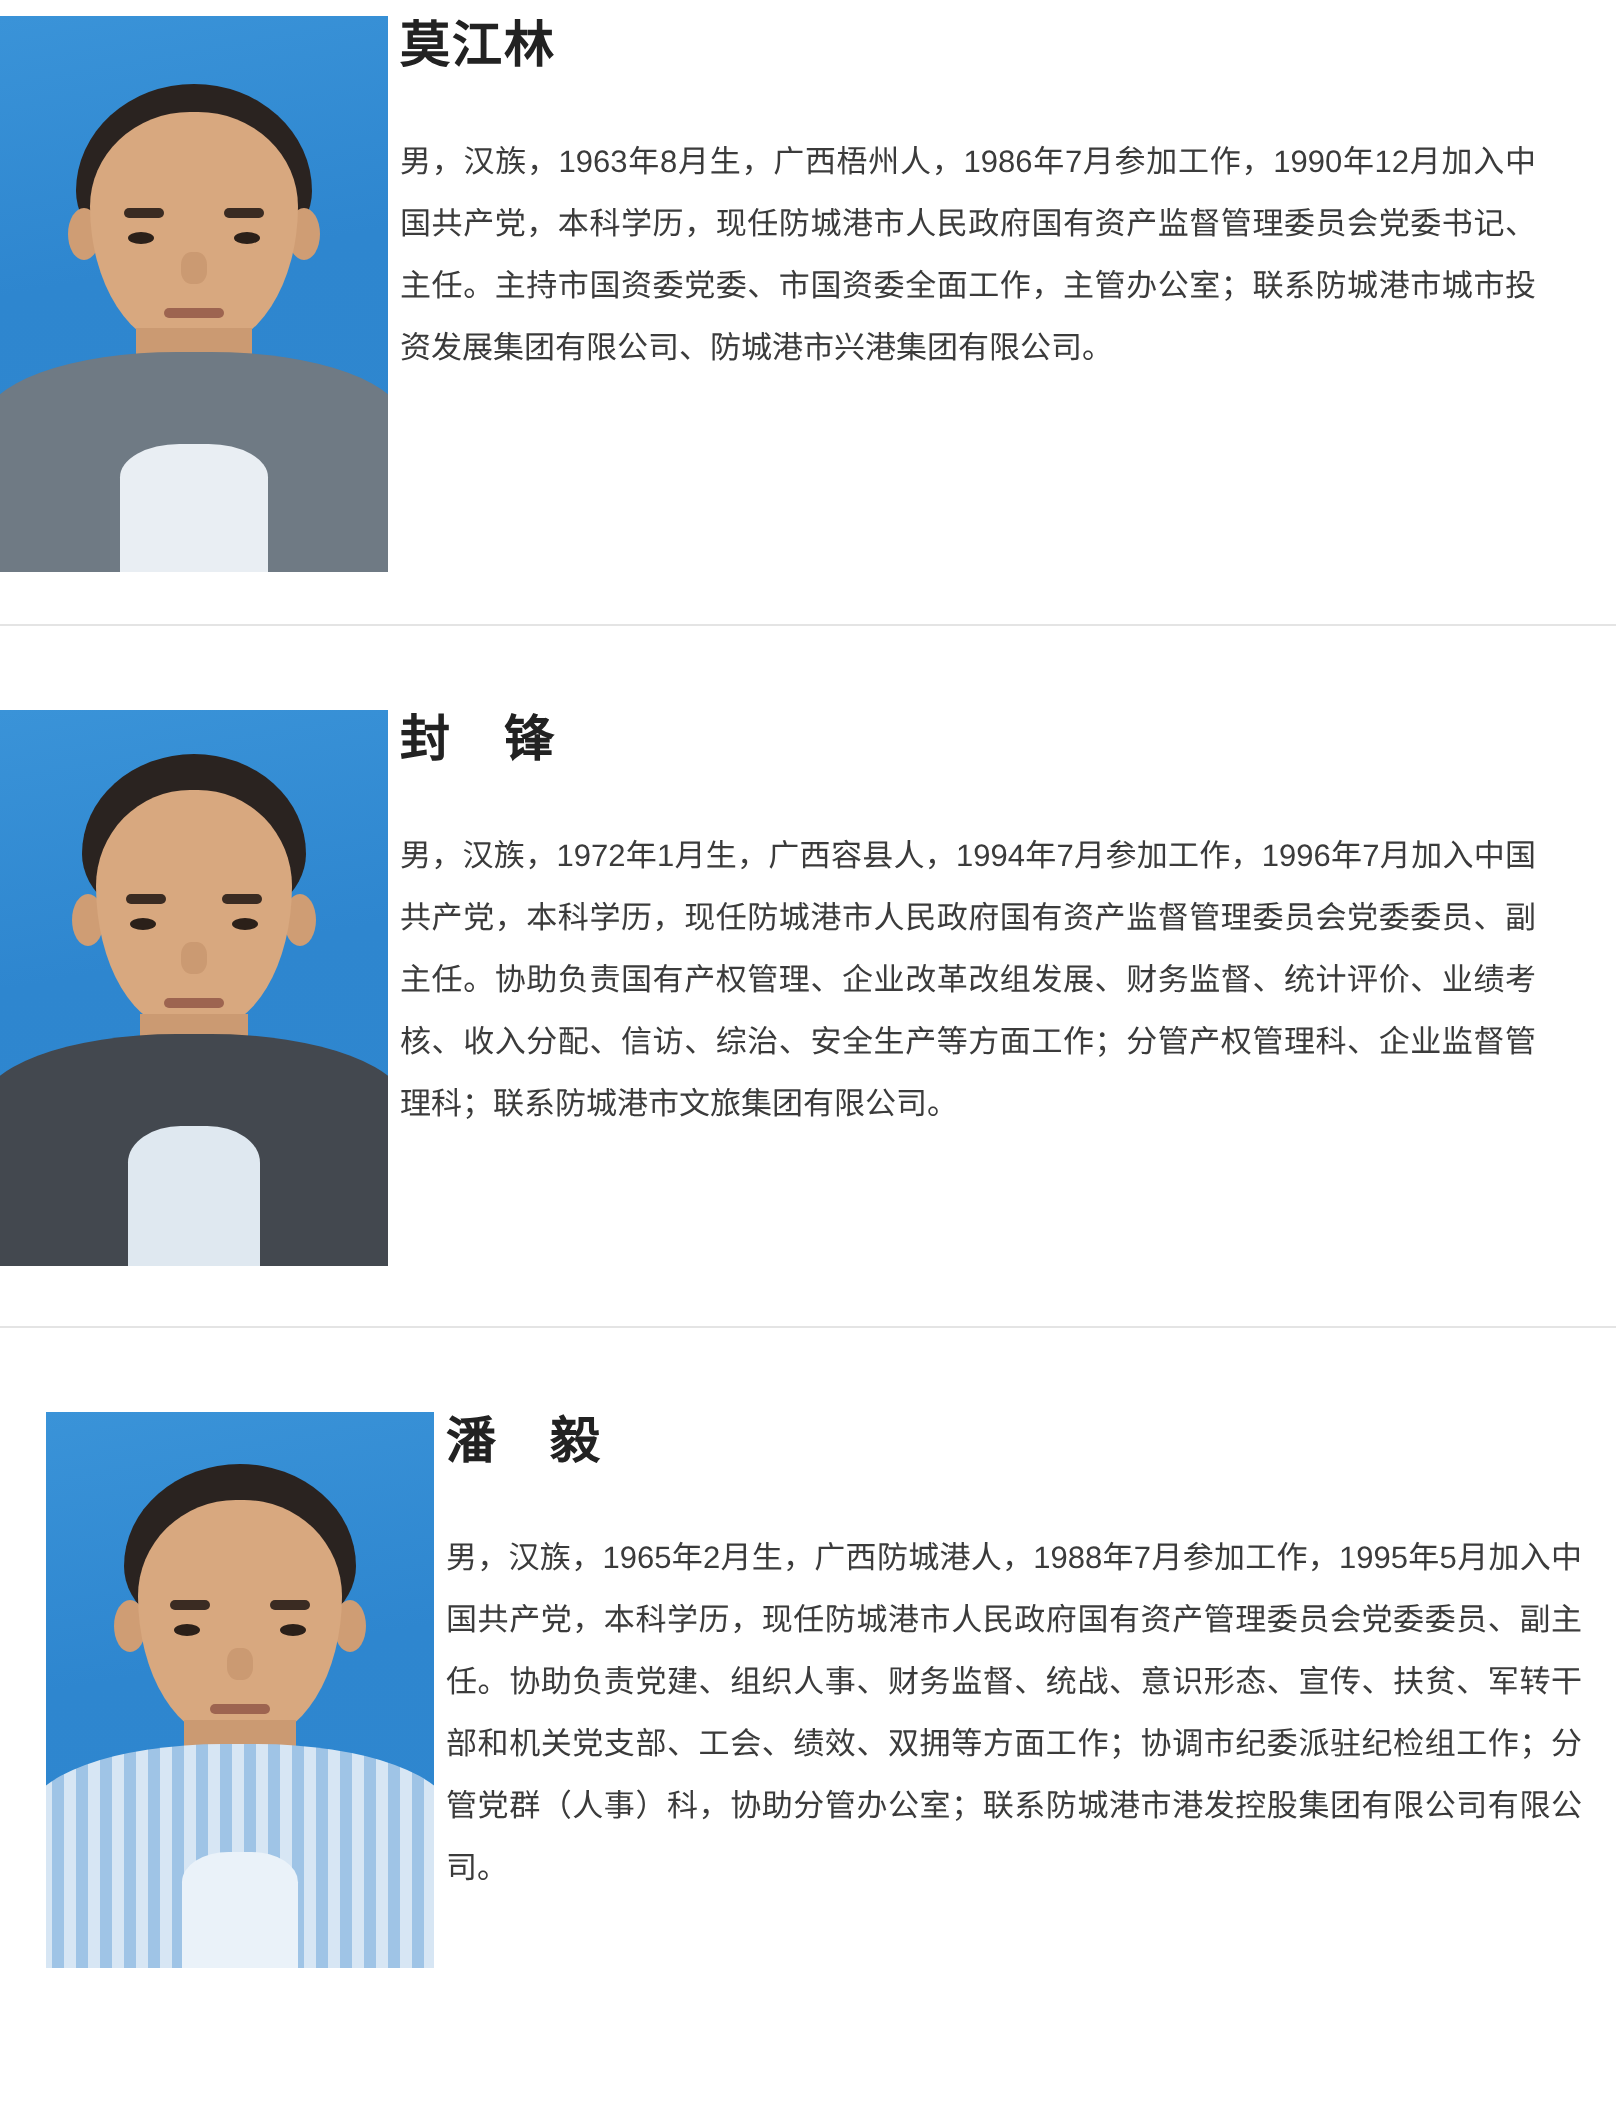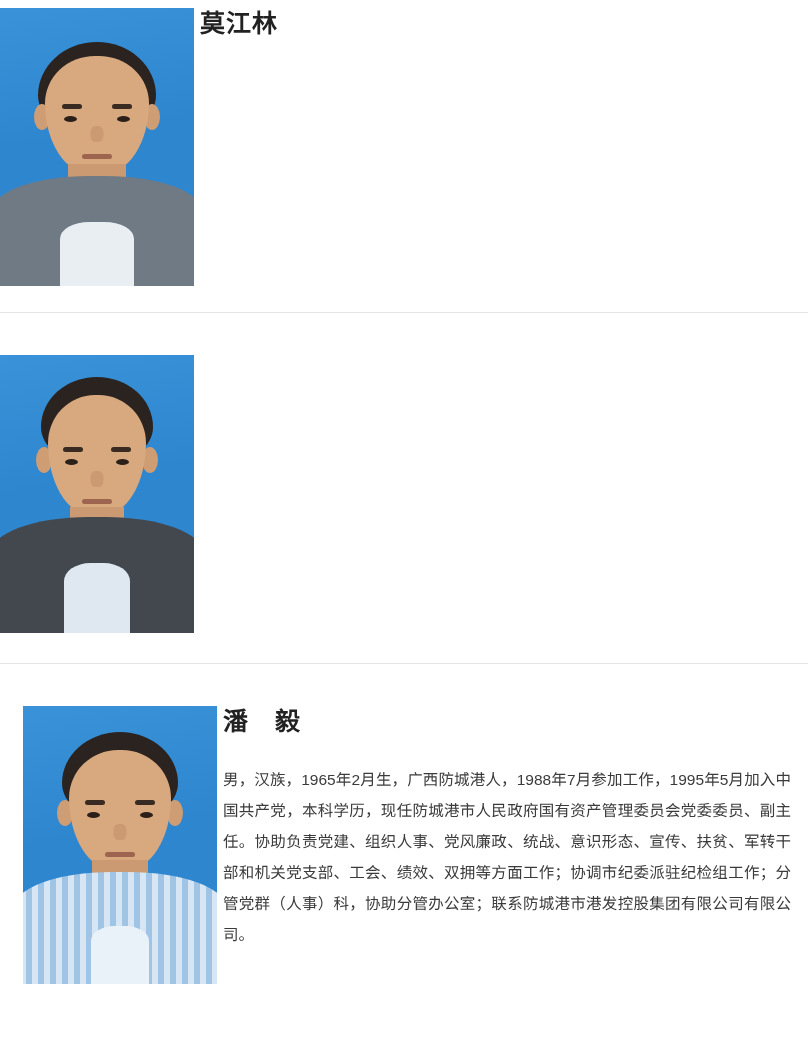--- a/index.html
+++ b/index.html
@@ -155,20 +155,21 @@
         <div class="eye" style="top:108px;right:64px;"></div>
         <div class="nose" style="top:118px;"></div>
         <div class="mouth" style="top:146px;"></div>
         <div class="neck" style="top:156px;width:58px;height:34px;"></div>
         <div class="body" style="width:210px;height:110px;background:#6f7a84;"></div>
         <div class="shirt" style="width:74px;height:64px;"></div>
       </div>
     </div>
     <div class="text-cell">
       <h2 class="person-name">莫江林</h2>
+      <p class="person-bio">男，汉族，1963年8月生，广西梧州人，1986年7月参加工作，1990年12月加入中国共产党，本科学历，现任防城港市人民政府国有资产监督管理委员会党委书记、主任。主持市国资委党委、市国资委全面工作，主管办公室；联系防城港市城市投资发展集团有限公司、防城港市兴港集团有限公司。</p>
     </div>
   </div>
 
   <div class="divider"></div>
 
   <div class="profile-row block-pad" style="padding-top:42px;padding-bottom:30px;">
     <div class="photo-cell">
       <div class="photo">
         <div class="hair" style="top:22px;width:112px;height:86px;"></div>
         <div class="ear" style="top:92px;left:36px;"></div>
@@ -178,20 +179,24 @@
         <div class="brow" style="top:92px;right:63px;"></div>
         <div class="eye" style="top:104px;left:65px;"></div>
         <div class="eye" style="top:104px;right:65px;"></div>
         <div class="nose" style="top:116px;"></div>
         <div class="mouth" style="top:144px;"></div>
         <div class="neck" style="top:152px;width:54px;height:36px;"></div>
         <div class="body" style="width:214px;height:116px;background:#43484f;"></div>
         <div class="shirt" style="width:66px;height:70px;background:#dfe8f0;"></div>
       </div>
     </div>
+    <div class="text-cell">
+      <h2 class="person-name">封　锋</h2>
+      <p class="person-bio">男，汉族，1972年1月生，广西容县人，1994年7月参加工作，1996年7月加入中国共产党，本科学历，现任防城港市人民政府国有资产监督管理委员会党委委员、副主任。协助负责国有产权管理、企业改革改组发展、财务监督、统计评价、业绩考核、收入分配、信访、综治、安全生产等方面工作；分管产权管理科、企业监督管理科；联系防城港市文旅集团有限公司。</p>
+    </div>
   </div>
 
   <div class="divider"></div>
 
   <div class="profile-row block-pad" style="padding-top:42px;padding-bottom:10px;margin-left:23px;">
     <div class="photo-cell">
       <div class="photo">
         <div class="hair" style="top:26px;width:116px;height:88px;"></div>
         <div class="ear" style="top:94px;left:34px;"></div>
         <div class="ear" style="top:94px;right:34px;"></div>
@@ -202,17 +207,17 @@
         <div class="eye" style="top:106px;right:64px;"></div>
         <div class="nose" style="top:118px;"></div>
         <div class="mouth" style="top:146px;"></div>
         <div class="neck" style="top:154px;width:56px;height:34px;"></div>
         <div class="body" style="width:212px;height:112px;background:repeating-linear-gradient(90deg,#9fc4e6 0px,#9fc4e6 6px,#d7e6f4 6px,#d7e6f4 12px);"></div>
         <div class="shirt" style="width:58px;height:58px;background:#eaf2f9;"></div>
       </div>
     </div>
     <div class="text-cell">
       <h2 class="person-name">潘　毅</h2>
-      <p class="person-bio">男，汉族，1965年2月生，广西防城港人，1988年7月参加工作，1995年5月加入中国共产党，本科学历，现任防城港市人民政府国有资产管理委员会党委委员、副主任。协助负责党建、组织人事、党风廉政、统战、意识形态、宣传、扶贫、军转干部和机关党支部、工会、绩效、双拥等方面工作；协调市纪委派驻纪检组工作；分管党群（人事）科，协助分管办公室；联系防城港市港发控股集团有限公司有限公司。</p>
+      <p class="person-bio">男，汉族，1965年2月生，广西防城港人，1988年7月参加工作，1995年5月加入中国共产党，本科学历，现任防城港市人民政府国有资产管理委员会党委委员、副主任。协助负责党建、组织人事、财务监督、统战、意识形态、宣传、扶贫、军转干部和机关党支部、工会、绩效、双拥等方面工作；协调市纪委派驻纪检组工作；分管党群（人事）科，协助分管办公室；联系防城港市港发控股集团有限公司有限公司。</p>
     </div>
   </div>
 
 </div>
 
 </body></html>

